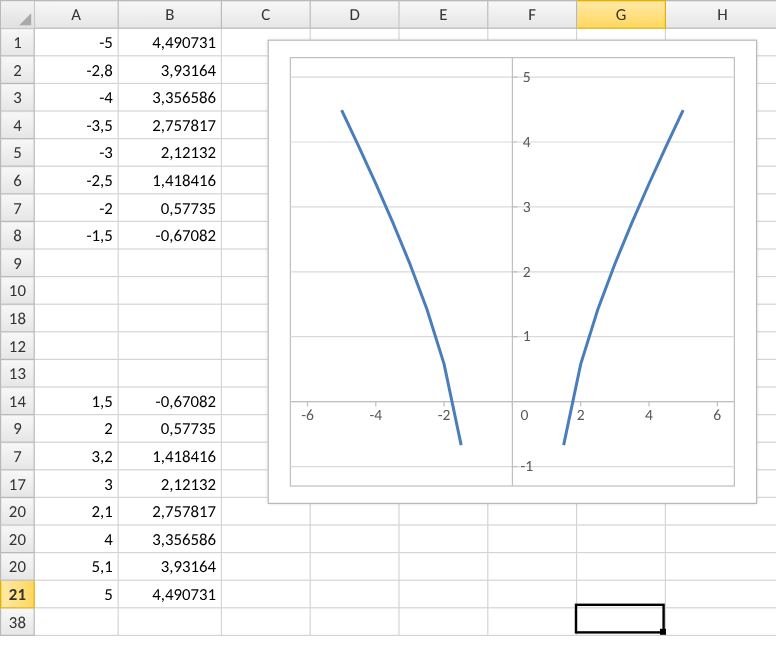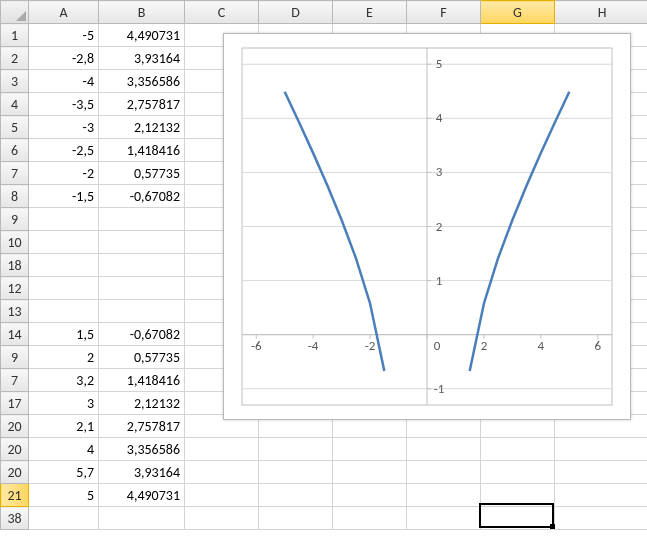--- a/index.html
+++ b/index.html
@@ -53,20 +53,21 @@
     border-width: 0 0 10px 10px;
     border-color: transparent transparent #a9a9a9 transparent;
   }
   table.grid th.col-sel {
     background: linear-gradient(#ffe9a5, #ffd65e);
     border: 1px solid #e3b000;
   }
   table.grid th.row-sel {
     background: linear-gradient(to right, #ffe9a5, #ffd65e);
     border: 1px solid #e3b000;
+    font-weight: bold;
   }
   .col-rowhdr { width: 28px; }
   .col-A { width: 70px; }
   .col-B { width: 86px; }
   .col-C { width: 74px; }
   .col-D { width: 74px; }
   .col-E { width: 74px; }
   .col-F { width: 74px; }
   .col-G { width: 74px; }
   .col-H { width: 95px; }
@@ -359,21 +360,21 @@
           <td>3,356586</td>
           <td></td>
           <td></td>
           <td></td>
           <td></td>
           <td></td>
           <td></td>
         </tr>
         <tr>
           <th>20</th>
-          <td>5,7</td>
+          <td>5,1</td>
           <td>3,93164</td>
           <td></td>
           <td></td>
           <td></td>
           <td></td>
           <td></td>
           <td></td>
         </tr>
         <tr>
           <th class="row-sel">21</th>

